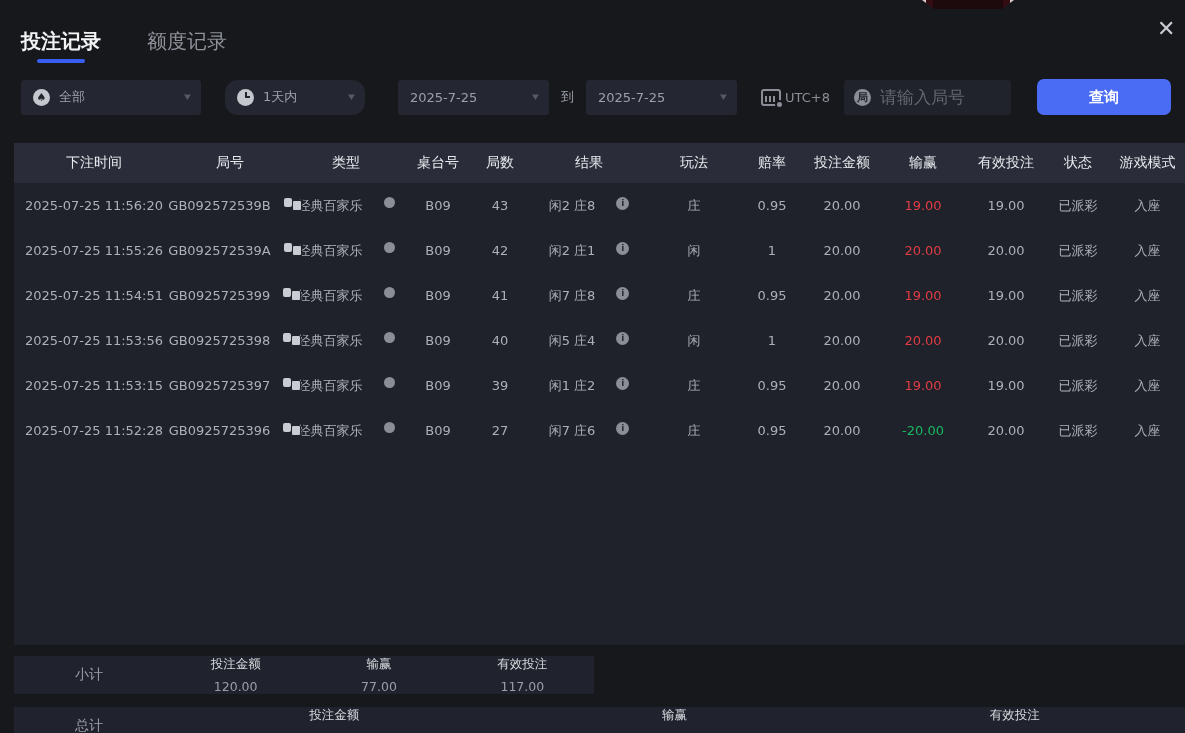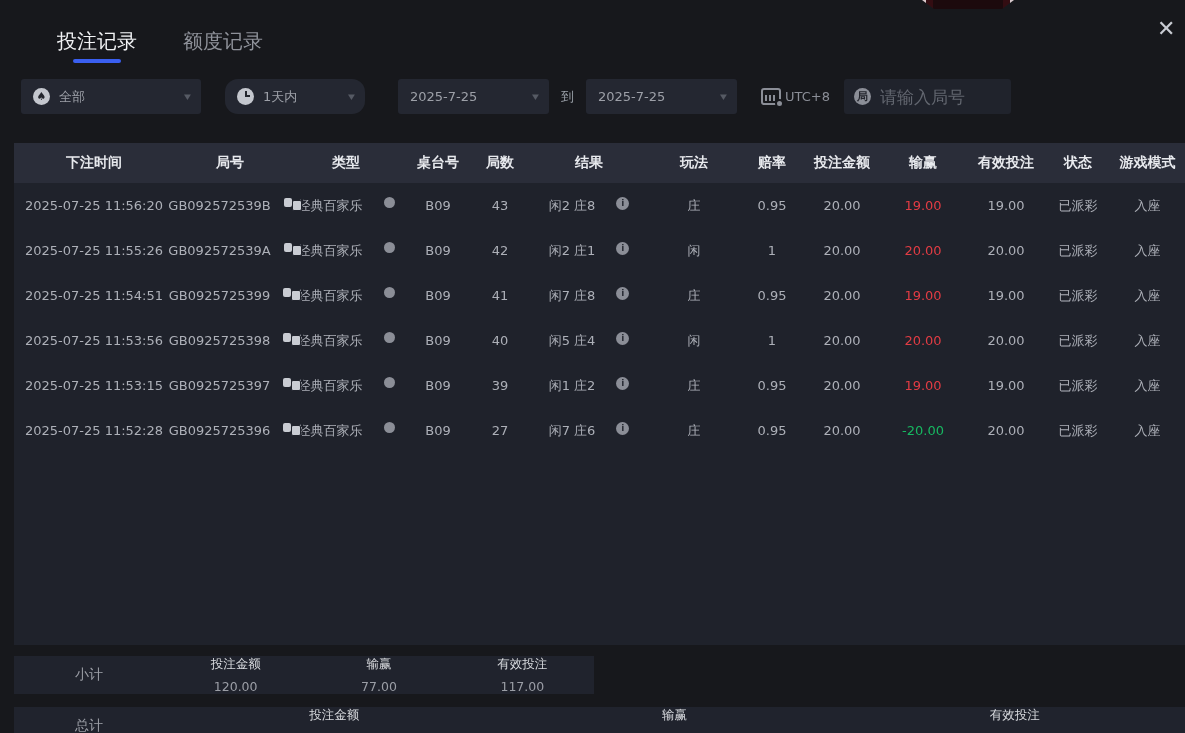--- a/index.html
+++ b/index.html
@@ -17,21 +17,21 @@
     background:linear-gradient(90deg,#d9cacd 0 4.5%,#330d12 4.5% 12%,#1c0a0d 12% 88%,#330d12 88% 95.5%,#d9cacd 95.5% 100%);
   }
   .close-btn{
     position:absolute; right:-6px; top:16px; width:34px; height:28px;
     color:#c9ccd3; font-size:22px; line-height:26px; text-align:left;
     cursor:pointer; user-select:none;
   }
   
   .tabs{ display:flex; gap:46px; padding:28px 0 0 21px; align-items:flex-end; }
   .tab{ font-size:20px; color:#8f929a; cursor:pointer; padding-bottom:10px; position:relative; }
-  .tab.active{ color:#f2f3f5; font-weight:normal;margin-left:36px; }
+  .tab.active{ color:#f2f3f5; font-weight:bold; }
   .tab.active::after{
     content:""; position:absolute; left:50%; transform:translateX(-50%);
     bottom:2px; width:48px; height:4px; border-radius:2px; background:#3a5ff0;
   }
   
   .filters{ display:flex; align-items:center; margin:14px 0 0 21px; }
   .drop{
     height:35px; background:#242731; border-radius:3px;
     display:flex; align-items:center; padding:0 10px 0 12px;
     color:#9da0a8; font-size:13px; cursor:pointer; position:relative;
@@ -75,21 +75,21 @@
     background:#4a6cf5; color:#fff; font-size:15px; font-weight:bold;
     cursor:pointer; font-family:inherit;
   }
   
   .table-wrap{ position:absolute; left:14px; right:0; top:143px; height:502px; background:#1f222b; }
   .tbl-header,.tbl-row{
     display:grid;
     grid-template-columns:160px 112px 120px 64px 60px 118px 92px 64px 76px 86px 80px 64px 1fr;
     align-items:center; text-align:center;
   }
-  .tbl-header{ height:40px; background:#2a2d39; color:#e8eaee; font-size:14px; font-weight:bold; }
+  .tbl-header{ height:40px; background:#2a2d39; color:#e8eaee; font-size:14px; font-weight:normal; }
   .tbl-row{ height:45px; font-size:13px; color:#adb0b8; }
   .cell-flex{ display:flex; align-items:flex-start; justify-content:center; gap:21px; }
   .copy-ic{ width:12px; height:13px; position:relative; display:inline-block; }
   .copy-ic::before{ content:""; position:absolute; right:0; top:0; width:8px; height:9px; border-radius:2px; background:#c9ccd3; }
   .copy-ic::after{ content:""; position:absolute; left:0; bottom:0; width:8px; height:9px; border-radius:2px; background:#c9ccd3; border:1px solid #1f222b; }
   .type-dot{ width:11px; height:11px; border-radius:50%; background:#8b8e97; display:inline-block; }
   .info-ic{
     width:13px; height:13px; border-radius:50%; background:#8b8e97;
     color:#2a2d36; font-size:9px; line-height:13px; text-align:center;
     display:inline-block; font-weight:bold; font-style:normal;
@@ -142,20 +142,21 @@
       <span class="body"></span>
         <span class="dots"></span>
         <span class="mini"></span>
     </span>
     <span>UTC+8</span>
   </div>
   <div class="round-input">
     <span class="circle-ic">局</span>
     <input type="text" placeholder="请输入局号" style="">
   </div>
+  <button class="query-btn">查询</button>
 </div>
 
 <div class="table-wrap">
   <div class="tbl-header">
     <div>下注时间</div>
     <div>局号</div>
     <div>类型</div>
     <div>桌台号</div>
     <div>局数</div>
     <div>结果</div>

